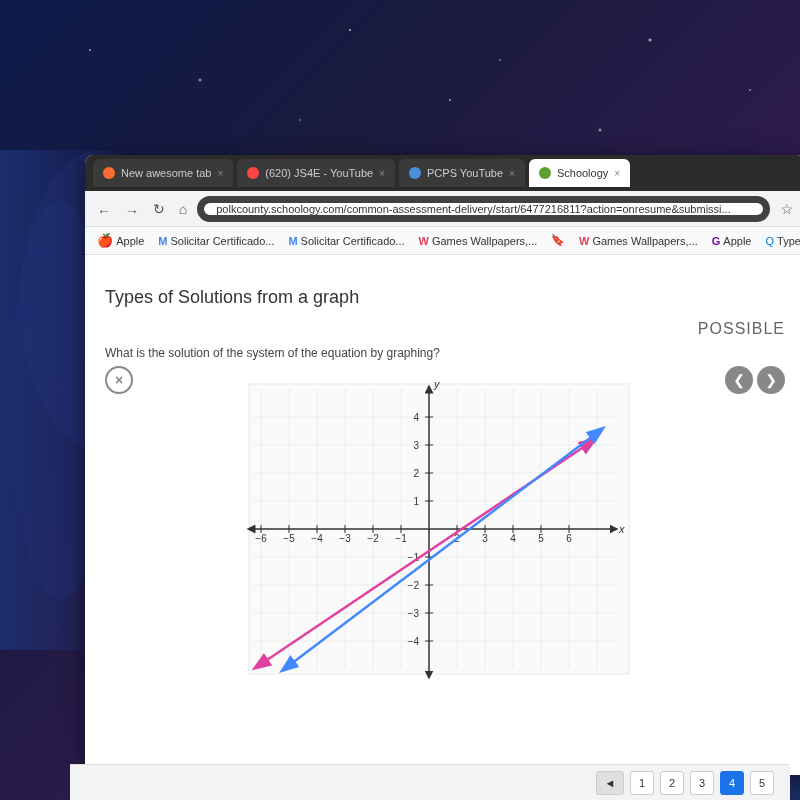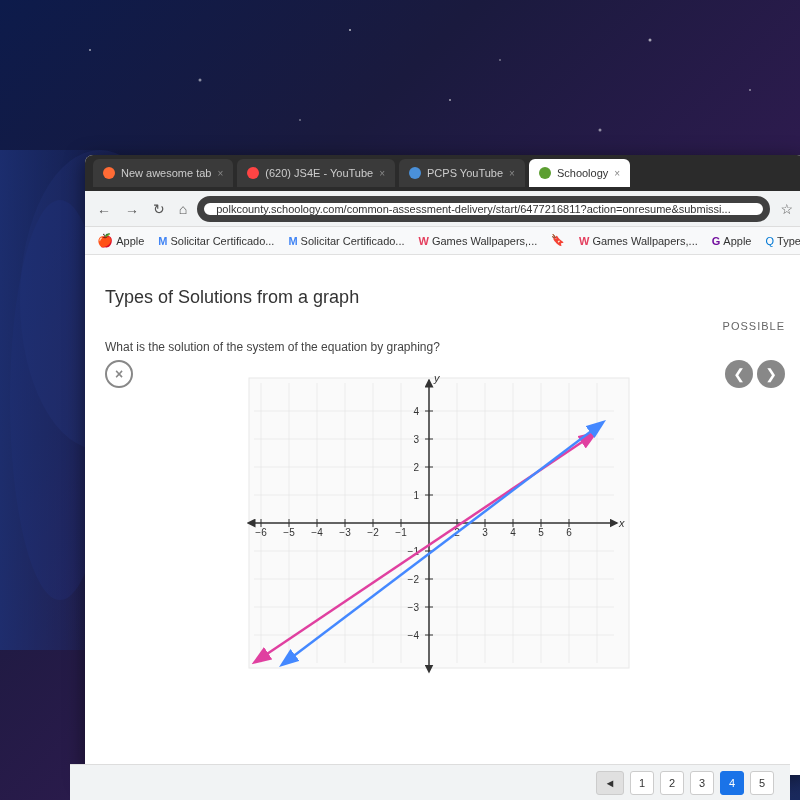--- a/index.html
+++ b/index.html
@@ -152,21 +152,21 @@
     .page-title {
       font-size: 18px;
       font-weight: normal;
       color: #333;
       margin-bottom: 12px;
       margin-top: 16px;
     }
 
     .possible-label {
       text-align: right;
-      font-size: 11px;
+      font-size: 16px;
       color: #666;
       margin-bottom: 8px;
       letter-spacing: 1px;
     }
 
     .question-text {
       font-size: 12px;
       color: #444;
       margin-bottom: 6px;
     }

